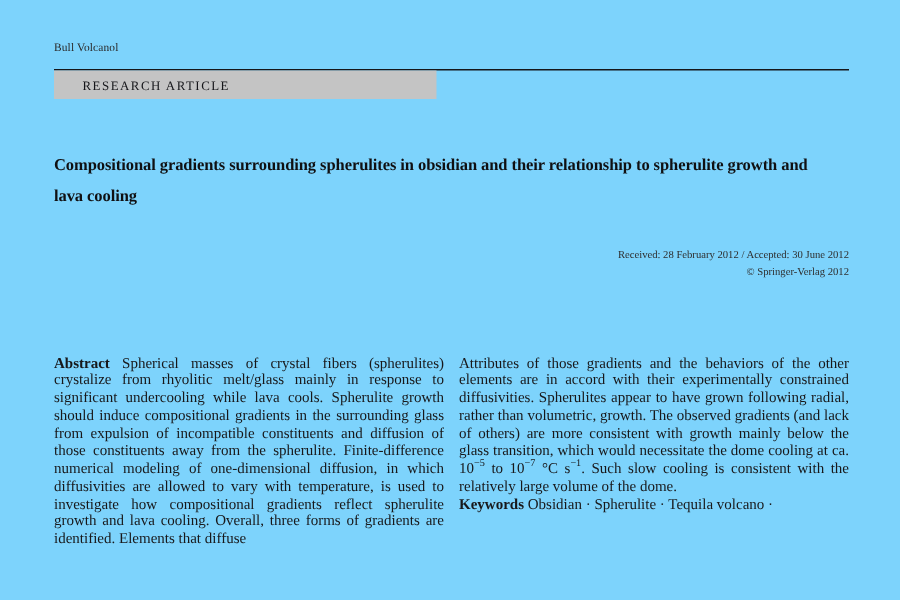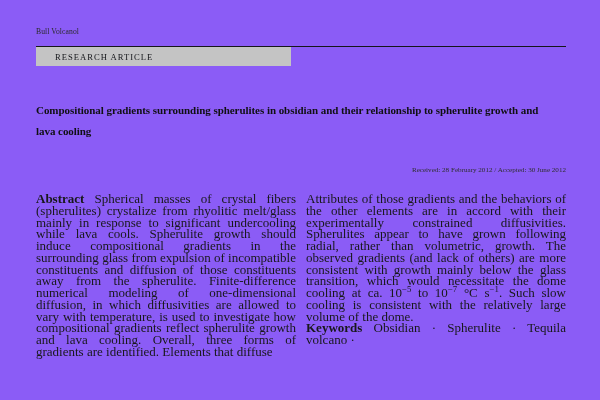--- a/index.html
+++ b/index.html
@@ -12,21 +12,21 @@
     background: #f4f3f1;
     font-family: "Liberation Serif", "DejaVu Serif", serif;
     color: #1a1a1a;
     overflow: hidden;
   }
   .page {
     position: absolute;
     left: 0; top: 0;
     width: 600px;
     height: 400px;
-    background: #8b5cf6;
+    background: #7dd3fc;
   }
   .content {
     position: absolute;
     left: 36px;
     top: 0;
     width: 530px;
     height: 400px;
   }
 
   
@@ -93,25 +93,26 @@
 
   
   .columns {
     margin-top: 17px;
     display: flex;
     gap: 10px;
     width: 530px;
   }
   .col {
     width: 260px;
-    font-size: 13px;
+    font-size: 10px;
     line-height: 11.75px;
     text-align: justify;
     color: #18181a;
     hyphens: manual;
+    margin-top: 33px;
   }
   .col p { margin: 0; }
   .lead { font-weight: bold; }
   .kw-block { margin-top: 11px; }
   .kw-head { font-weight: bold; }
   sup {
     font-size: 0.68em;
     vertical-align: super;
     line-height: 0;
   }
@@ -130,20 +131,21 @@
       <div class="banner">
         <span class="banner-label">RESEARCH ARTICLE</span>
       </div>
     </div>
 
     <div class="title">Compositional gradients surrounding spherulites in obsidian and their relationship to spherulite growth and lava cooling</div>
 
 
     <div class="pubinfo">
       <span>Received: 28 February 2012 / Accepted: 30 June 2012</span>
+      <span>© Springer-Verlag 2012</span>
     </div>
 
     <div class="columns">
 
       <div class="col">
         <p><span class="lead">Abstract</span><span> Spherical masses of crystal fibers (spherulites) crystalize from rhyolitic melt/glass mainly in response to significant undercooling while lava cools. Spherulite growth should induce compositional gradients in the surrounding glass from expulsion of incompatible constituents and diffusion of those constituents away from the spherulite. Finite-difference numerical modeling of one-dimensional diffusion, in which diffusivities are allowed to vary with temperature, is used to investigate how compositional gradients reflect spherulite growth and lava cooling. Overall, three forms of gradients are identified. Elements that diffuse</span></p>
       </div>
 
       <div class="col">
         <p><span>Attributes of those gradients and the behaviors of the other elements are in accord with their experimentally constrained diffusivities. Spherulites appear to have grown following radial, rather than volumetric, growth. The observed gradients (and lack of others) are more consistent with growth mainly below the glass transition, which would necessitate the dome cooling at ca. 10</span><sup>−5</sup><span> to 10</span><sup>−7</sup><span> °C s</span><sup>−1</sup><span>. Such slow cooling is consistent with the relatively large volume of the dome.</span></p>

